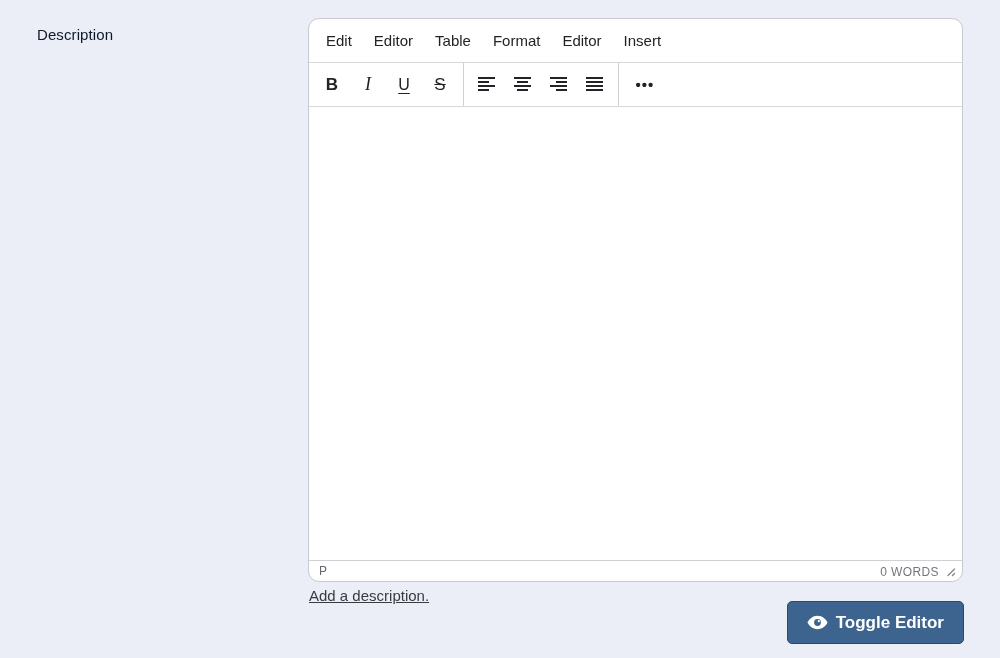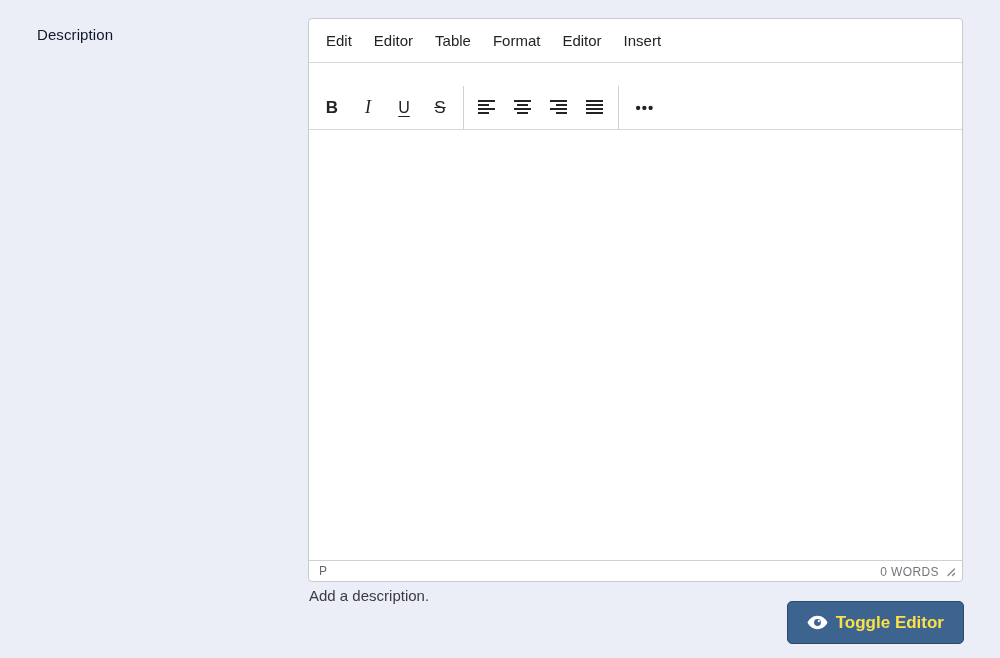--- a/index.html
+++ b/index.html
@@ -15,22 +15,22 @@
     position:absolute; left:37px; top:26px;
     font-size:15px; color:#0f172a; letter-spacing:.1px;
   }
 
   
   .editor {
     position:absolute; left:308px; top:18px;
     width:655px; height:564px;
     background:#fff;
     border:1px solid #c9cace;
-    border-radius:4px;
-    display:flex; flex-direction:column;gap:23px;
+    border-radius:11px;
+    display:flex; flex-direction:column;
   }
 
   .menubar {
     height:44px; flex:0 0 44px;
     display:flex; align-items:center;
     padding:0 6px;
     border-bottom:1px solid #d8d8dc;
   }
   .menu-item {
     padding:6px 8px; margin:0 3px;
@@ -79,32 +79,32 @@
     display:flex; align-items:center; justify-content:space-between;
     padding:0 4px 0 10px;
     font-size:12px; color:#65686c;
   }
   .status-right { display:flex; align-items:flex-end; gap:4px; }
   .wordcount { letter-spacing:.4px; color:#73767a; }
   .resize-handle { cursor:nwse-resize; display:flex; padding:2px; }
 
   .help-text {
     position:absolute; left:309px; top:587px;
-    font-size:15px; color:#3a3b41;
+    font-size:15px; color:#3a3b41;text-decoration:underline;
   }
 
   
   .toggle-btn {
     position:absolute; top:601px; right:36px;
     height:43px; padding:0 19px;
     display:inline-flex; align-items:center; gap:8px;
     background:#3d648f;
     border:1px solid #2c4a68;
     border-radius:5px;
-    color:#fde047; font-size:17px; font-weight:bold;
+    color:#ffffff; font-size:17px; font-weight:bold;
     cursor:pointer;
     font-family:"Liberation Sans","DejaVu Sans",sans-serif;
   }
 </style>
 </head>
 <body>
 
 <div class="field-label">Description</div>
 
 <div class="editor">

